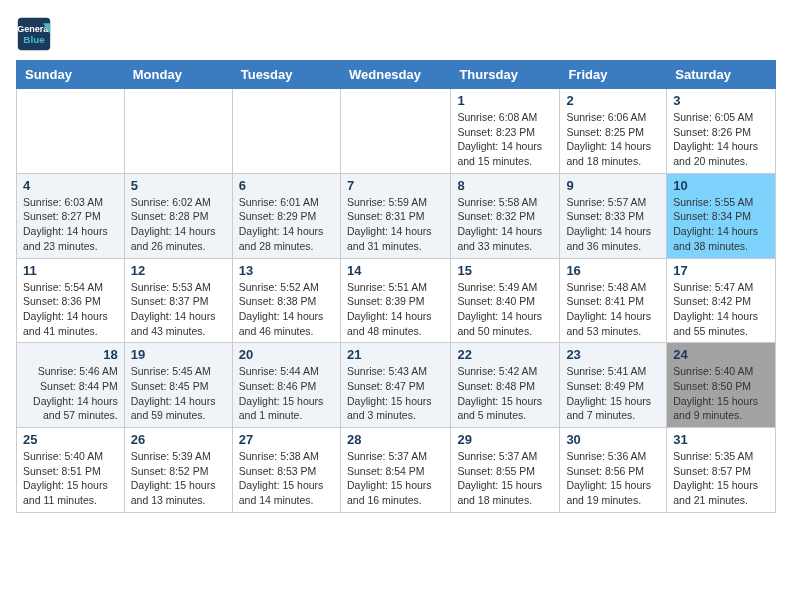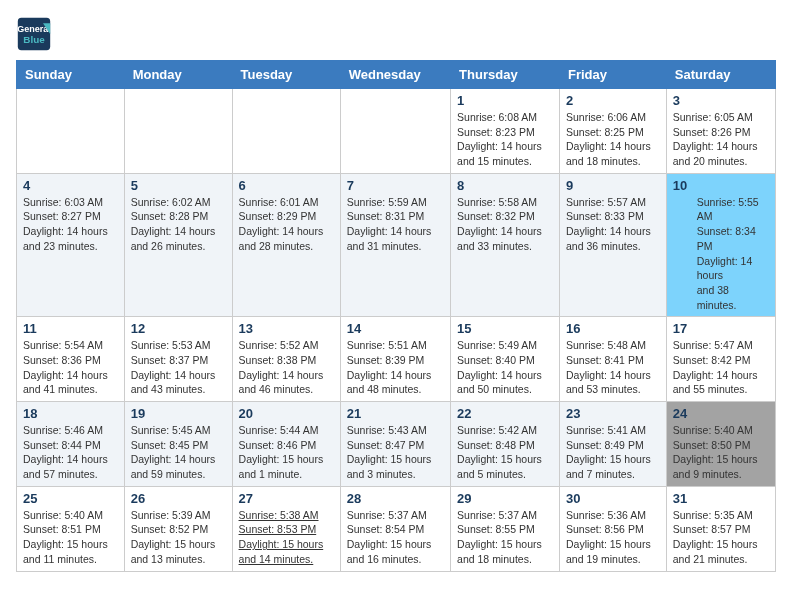--- a/index.html
+++ b/index.html
@@ -179,21 +179,21 @@
         </td>
         <td style="background: rgb(240, 244, 248);">
           <span class="day-number">9</span>
           <div class="day-info" style="white-space: pre-line;">Sunrise: 5:57 AM
 Sunset: 8:33 PM
 Daylight: 14 hours
 and 36 minutes.</div>
         </td>
         <td style="background: #7dd3fc;">
           <span class="day-number">10</span>
-          <div class="day-info" style="white-space: pre-line; margin-left: 24px;">Sunrise: 5:55 AM
+          <div class="day-info" style="white-space: pre-line;">Sunrise: 5:55 AM
 Sunset: 8:34 PM
 Daylight: 14 hours
 and 38 minutes.</div>
         </td>
       </tr>
       <tr>
         <td>
           <span class="day-number">11</span>
           <div class="day-info" style="white-space: pre-line;">Sunrise: 5:54 AM
 Sunset: 8:36 PM
@@ -237,21 +237,21 @@
         </td>
         <td>
           <span class="day-number">17</span>
           <div class="day-info" style="white-space: pre-line;">Sunrise: 5:47 AM
 Sunset: 8:42 PM
 Daylight: 14 hours
 and 55 minutes.</div>
         </td>
       </tr>
       <tr>
-        <td style="background: rgb(240, 244, 248);">
+        <td style="background: rgb(240, 244, 248); text-align: right;">
           <span class="day-number">18</span>
           <div class="day-info" style="white-space: pre-line;">Sunrise: 5:46 AM
 Sunset: 8:44 PM
 Daylight: 14 hours
 and 57 minutes.</div>
         </td>
         <td style="background: rgb(240, 244, 248);">
           <span class="day-number">19</span>
           <div class="day-info" style="white-space: pre-line;">Sunrise: 5:45 AM
 Sunset: 8:45 PM
@@ -304,21 +304,21 @@
         </td>
         <td>
           <span class="day-number">26</span>
           <div class="day-info" style="white-space: pre-line;">Sunrise: 5:39 AM
 Sunset: 8:52 PM
 Daylight: 15 hours
 and 13 minutes.</div>
         </td>
         <td>
           <span class="day-number">27</span>
-          <div class="day-info" style="white-space: pre-line; text-decoration: underline;">Sunrise: 5:38 AM
+          <div class="day-info" style="white-space: pre-line;">Sunrise: 5:38 AM
 Sunset: 8:53 PM
 Daylight: 15 hours
 and 14 minutes.</div>
         </td>
         <td>
           <span class="day-number">28</span>
           <div class="day-info" style="white-space: pre-line;">Sunrise: 5:37 AM
 Sunset: 8:54 PM
 Daylight: 15 hours
 and 16 minutes.</div>

